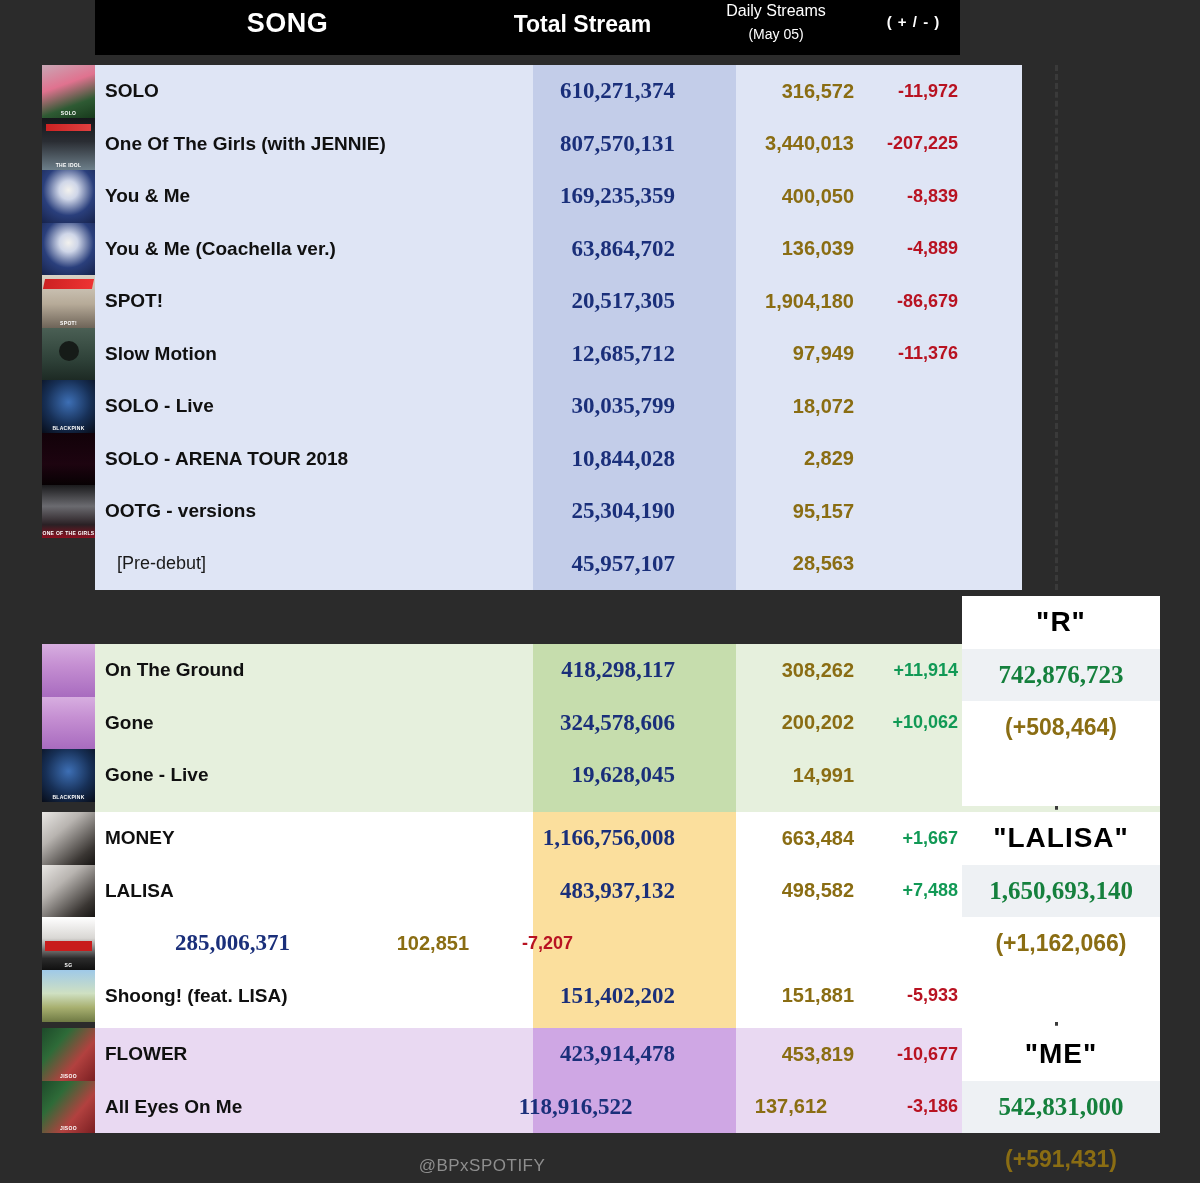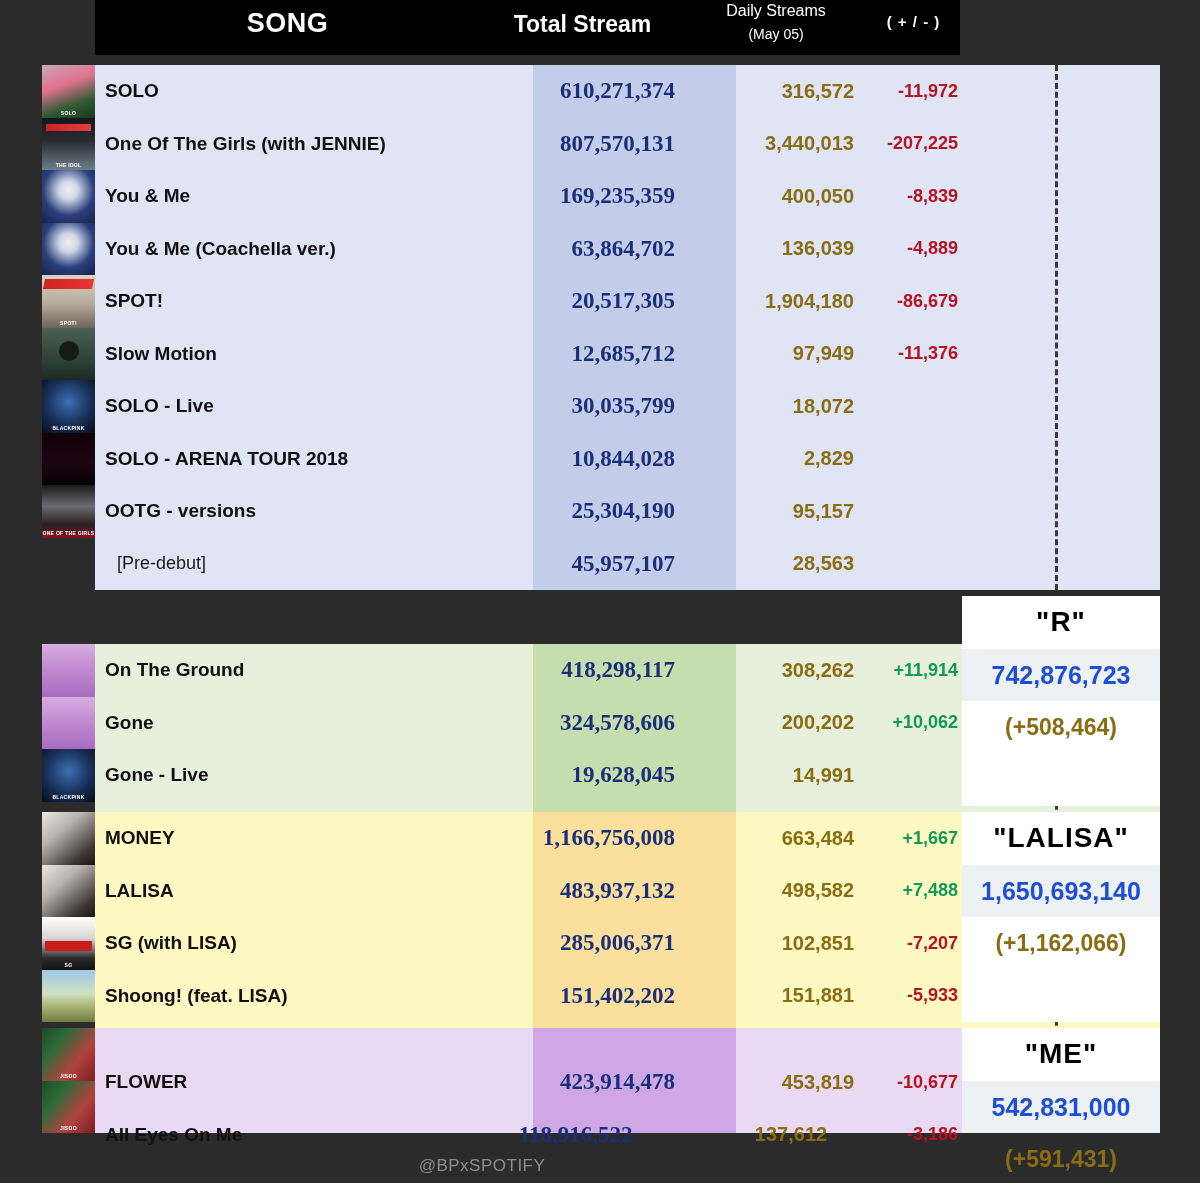--- a/index.html
+++ b/index.html
@@ -45,22 +45,22 @@
   
   .dashed {
     position: absolute; left: 960px; top: 0; width: 0; height: 100%;
     border-left: 3px dashed #3a3a3a;
   }
 
   
   .summary { position: absolute; left: 962px; width: 198px; background: #ffffff; }
   .sum-title { text-align: center; font-size: 28px; font-weight: bold; color: #000; letter-spacing: 1px;
                font-family: "Liberation Sans", sans-serif; }
-  .sum-total { text-align: center; font-size: 25px; font-weight: bold; color: #1d4ed8; background: #eef1f4;
-               font-family: Liberation Sans, sans-serif; }
+  .sum-total { text-align: center; font-size: 25px; font-weight: bold; color: #15803d; background: #eef1f4;
+               font-family: Liberation Serif, serif; }
   .sum-gain { text-align: center; font-size: 23px; font-weight: bold; color: #8a6d13; }
 
   .watermark {
     position: absolute; left: 0; top: 1156px; width: 964px; text-align: center;
     color: #8e8e8e; font-size: 17px; letter-spacing: .5px;
   }
 
   
   .art { position:absolute; inset:0; }
   .art-label { position:absolute; left:0; right:0; bottom:2px; text-align:center;
@@ -95,21 +95,21 @@
     <div class="hdr hdr-song">SONG</div>
     <div class="hdr hdr-total">Total Stream</div>
     <div class="hdr hdr-daily">
       <span>Daily Streams</span>
       <span class="sub">(May 05)</span>
     </div>
     <div class="hdr hdr-pm">( + / - )</div>
   </div>
 
   <div id="sections">
-      <div class="section" style="top: 65px; height: 525px; width: 1118px;">
+      <div class="section" style="top: 65px; height: 525px; width: 980px;">
         <div class="thumbs" style="height: 525px;">
           <div class="thumb" style="height: 52.5px;">
             <span class="art a-solo"></span>
             <span class="art-label">SOLO</span>
           </div>
           <div class="thumb" style="height: 52.5px;">
             <span class="art a-idol">
               <i class="bar"></i>
             </span>
             <span class="art-label">THE IDOL</span>
@@ -268,36 +268,35 @@
           <div class="thumb" style="height: 52.5px;">
             <span class="art a-sg">
               <i class="bar"></i>
             </span>
             <span class="art-label">SG</span>
           </div>
           <div class="thumb" style="height: 52.5px;">
             <span class="art a-shoong"></span>
           </div>
         </div>
-        <div class="tbl" style="height: 250px; background: #fef9c3;">
+        <div class="tbl" style="height: 250px; background: #ffffff;">
           <div class="band-total" style="background: rgb(251, 223, 157);"></div>
           <div class="row" style="height: 52.5px;">
             <div class="c-song">MONEY</div>
             <div class="c-total">1,166,756,008</div>
             <div class="c-daily">663,484</div>
             <div class="c-delta pos">+1,667</div>
           </div>
           <div class="row" style="height: 52.5px;">
             <div class="c-song">LALISA</div>
             <div class="c-total">483,937,132</div>
             <div class="c-daily">498,582</div>
             <div class="c-delta pos">+7,488</div>
           </div>
           <div class="row" style="height: 52.5px;">
-            <div class="c-song">SG (with LISA)</div>
             <div class="c-total">285,006,371</div>
             <div class="c-daily">102,851</div>
             <div class="c-delta neg">-7,207</div>
           </div>
           <div class="row" style="height: 52.5px; align-items: center;">
             <div class="c-song">Shoong! (feat. LISA)</div>
             <div class="c-total">151,402,202</div>
             <div class="c-daily">151,881</div>
             <div class="c-delta neg">-5,933</div>
           </div>
@@ -315,21 +314,21 @@
             <span class="art a-flower"></span>
             <span class="art-label">JISOO</span>
           </div>
           <div class="thumb" style="height: 52.5px;">
             <span class="art a-flower"></span>
             <span class="art-label">JISOO</span>
           </div>
         </div>
         <div class="tbl" style="height: 105px; background: rgb(233, 217, 242);">
           <div class="band-total" style="background: rgb(207, 167, 228);"></div>
-          <div class="row" style="height: 52.5px; margin-top: 28px;">
+          <div class="row" style="height: 52.5px;">
             <div class="c-song">FLOWER</div>
             <div class="c-total">423,914,478</div>
             <div class="c-daily">453,819</div>
             <div class="c-delta neg">-10,677</div>
           </div>
           <div class="row" style="height: 52.5px; gap: 40px;">
             <div class="c-song">All Eyes On Me</div>
             <div class="c-total">118,916,522</div>
             <div class="c-daily">137,612</div>
             <div class="c-delta neg">-3,186</div>

